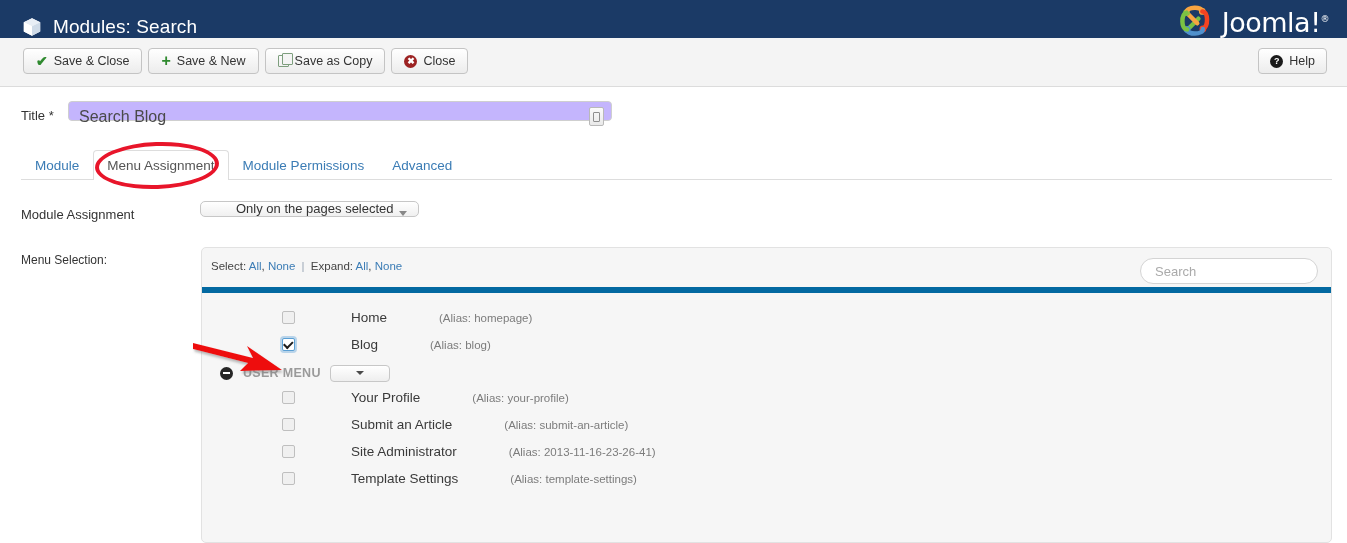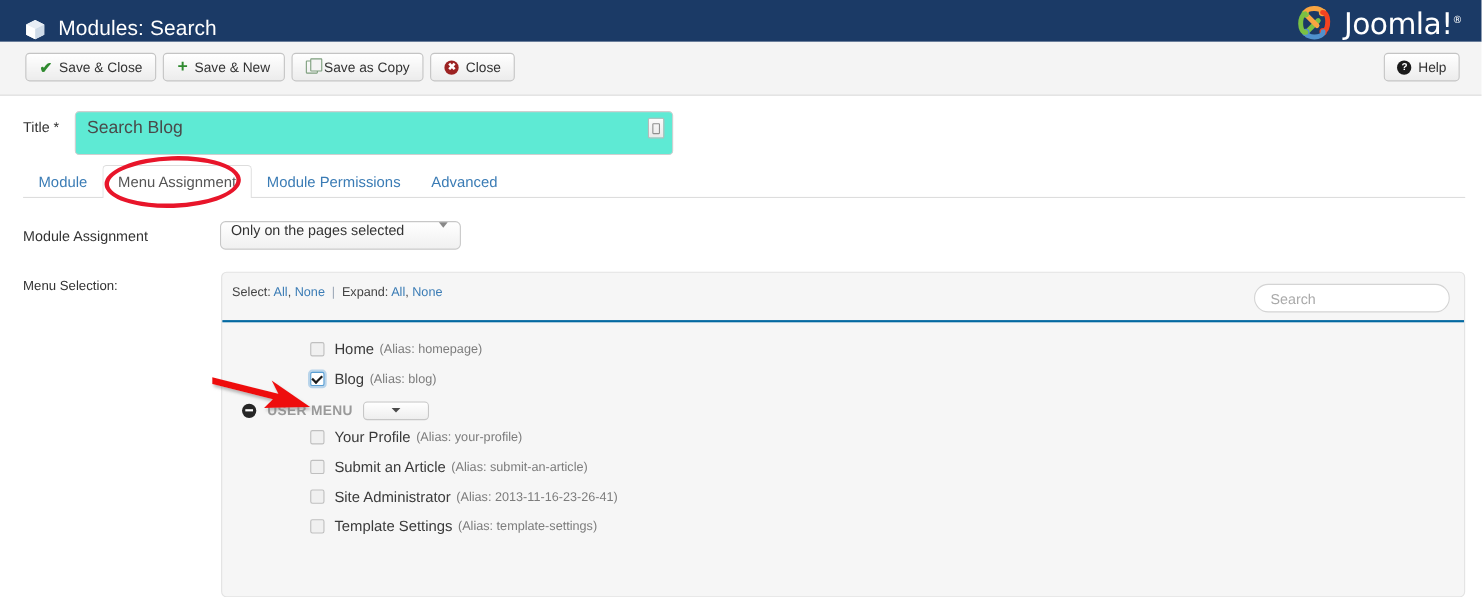--- a/index.html
+++ b/index.html
@@ -84,22 +84,22 @@
   .ico-circle.close { background:#9c2222; }
   .ico-circle.help  { background:#1a1a1a; }
 
   
   #title-row { position:absolute; left:0; top:87px; width:1347px; height:58px; }
   #title-label {
     position:absolute; left:21px; top:21px;
     font-size:13px; color:#333333;
   }
   #title-field-wrap {
-    position:absolute; left:68px; top:14px; width:544px; height:40px;
-    border:1px solid #cfcfcf; border-radius:4px; background:#5eead4;
+    position:absolute; left:68px; top:14px; width:544px; height:20px;
+    border:1px solid #cfcfcf; border-radius:4px; background:#c4b5fd;
   }
   #title-input {
     position:absolute; left:0; top:0; width:510px; height:29px;
     border:0; outline:0; background:transparent;
     padding:0 10px; font-size:16px; color:#4a4a4a;
     font-family:"Liberation Sans", sans-serif;
   }
   #title-spell-icon {
     position:absolute; right:7px; top:5px; width:15px; height:19px;
     border:1px solid #b9b9b9; border-radius:2px;
@@ -127,24 +127,24 @@
   .tab.active {
     color:#555555; background:#ffffff;
     border-color:#dddddd; margin-bottom:-1px; height:30px;
   }
 
   
   #assign-label {
     position:absolute; left:21px; top:207px; font-size:13px; color:#333333;
   }
   #assign-select {
-    position:absolute; left:200px; top:201px; width:219px; height:26px;
+    position:absolute; left:200px; top:201px; width:219px; height:16px;
     border:1px solid #c7c7c7; border-radius:5px;
     background:linear-gradient(#ffffff,#f0f0f0);
-    display:flex; align-items:flex-start; cursor:pointer;
+    display:flex; align-items:flex-end; cursor:pointer;padding-left:26px;
   }
   #assign-select-value {
     padding-left:9px; font-size:13px; color:#333333; flex:1;
     white-space:nowrap; overflow:hidden;
   }
   .caret {
     width:0; height:0; margin-right:11px;
     border-left:4.5px solid transparent; border-right:4.5px solid transparent;
     border-top:5px solid #888888;
   }
@@ -153,21 +153,21 @@
   #menusel-label {
     position:absolute; left:21px; top:253px; font-size:12px; color:#333333;
   }
   #menu-panel {
     position:absolute; left:201px; top:247px; width:1131px; height:296px;
     background:#f6f6f6; border:1px solid #e2e2e2; border-radius:5px;
     overflow:hidden;
   }
   #panel-head {
     position:relative; height:45px;
-    border-bottom:2px solid #0369a1;
+    border-bottom:6px solid #0369a1;
   }
   #select-expand {
     position:absolute; left:9px; top:12px;
     font-size:11.5px; color:#444444;
   }
   #select-expand a { color:#3b7cb5; text-decoration:none; cursor:pointer; }
   #select-expand .sep { color:#9aa6b5; margin:0 3px; }
   #panel-search {
     position:absolute; right:13px; top:10px; width:178px; height:26px;
     border:1px solid #d4d4d4; border-radius:14px; background:#ffffff;
@@ -195,21 +195,21 @@
   }
   .group-dd {
     width:60px; height:17px; border:1px solid #c7c7c7; border-radius:4px;
     background:linear-gradient(#ffffff,#eeeeee);
     display:inline-flex; align-items:center; justify-content:center; cursor:pointer;
   }
   .group-dd .caret { margin-right:0; border-top-color:#4a4a4a;
     border-left-width:4px; border-right-width:4px; border-top-width:4.5px; }
 
   .menu-item {
-    display:flex; align-items:center; height:27px; padding-left:80px;
+    display:flex; align-items:center; height:27px; padding-left:80px;gap:47px;
   }
   .cb {
     width:13px; height:13px; border:1px solid #bfbfbf; border-radius:2px;
     background:#f0f0f0; margin-right:9px; flex:0 0 auto;
     display:inline-flex; align-items:center; justify-content:center;
     cursor:pointer; position:relative;
   }
   .cb.checked {
     background:#ffffff; border-color:#5a9fd4;
     box-shadow:0 0 0 2px rgba(110,170,220,0.45);

